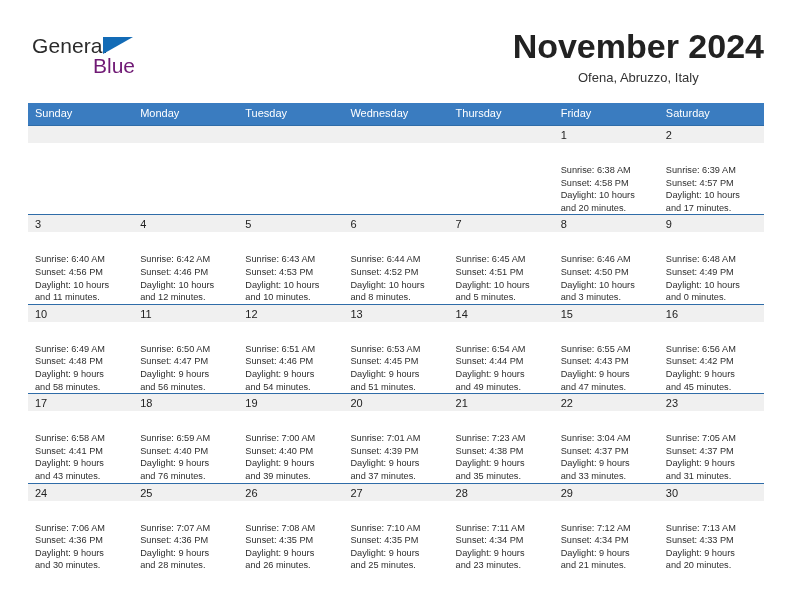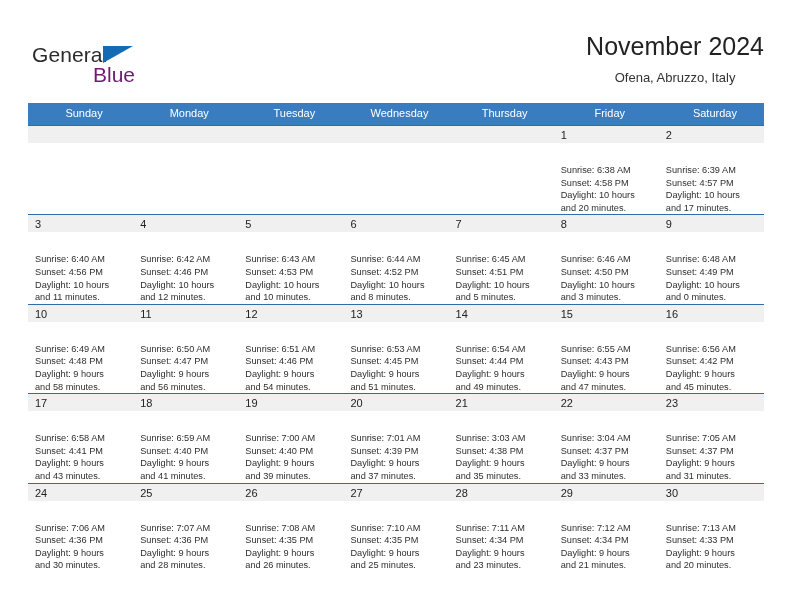--- a/index.html
+++ b/index.html
@@ -24,21 +24,21 @@
   .header {
     position: absolute;
     left: 28px;
     top: 30px;
     right: 28px;
     height: 64px;
   }
   .logo {
     position: absolute;
     left: 4px;
-    top: 13px;
+    top: 4px;
     width: 180px;
     height: 54px;
   }
   .logo-general {
     position: absolute;
     left: 0;
     top: 0;
     font-size: 21px;
     color: #2b2b2b;
     letter-spacing: 0.1px;
@@ -64,23 +64,23 @@
     font-weight: 400;
   }
 
   .title-block {
     position: absolute;
     right: 0;
     top: 0;
     text-align: right;
   }
   .month-title {
-    font-size: 25px;
+    font-size: 34px;
     color: #222222;
-    font-weight: 400;
+    font-weight: 700;
     line-height: 32px;
     white-space: nowrap;
   }
   .location {
     font-size: 13px;
     color: #333333;
     font-weight: 400;
     line-height: 20px;
     margin-top: 6px;
     white-space: nowrap;
@@ -96,21 +96,21 @@
     border-collapse: collapse;
     table-layout: fixed;
   }
   .calendar col { width: 105.14px; }
 
   thead th {
     background: #3a7cc0;
     color: #ffffff;
     font-size: 11px;
     font-weight: 400;
-    text-align: center;
+    text-align: left;
     padding: 4px 0 5px 7px;
     height: 20px;
     line-height: 13px;
     border: none;
   }
 
   tbody td {
     vertical-align: top;
     padding: 0;
     height: 88px;
@@ -358,21 +358,21 @@
               <div>Daylight: 9 hours</div>
               <div>and 43 minutes.</div>
             </div>
           </td>
           <td>
             <div class="daynum">18</div>
             <div class="info">
               <div>Sunrise: 6:59 AM</div>
               <div>Sunset: 4:40 PM</div>
               <div>Daylight: 9 hours</div>
-              <div>and 41 minutes.</div>
+              <div>and 76 minutes.</div>
             </div>
           </td>
           <td>
             <div class="daynum">19</div>
             <div class="info">
               <div>Sunrise: 7:00 AM</div>
               <div>Sunset: 4:40 PM</div>
               <div>Daylight: 9 hours</div>
               <div>and 39 minutes.</div>
             </div>
@@ -382,21 +382,21 @@
             <div class="info">
               <div>Sunrise: 7:01 AM</div>
               <div>Sunset: 4:39 PM</div>
               <div>Daylight: 9 hours</div>
               <div>and 37 minutes.</div>
             </div>
           </td>
           <td>
             <div class="daynum">21</div>
             <div class="info">
-              <div>Sunrise: 3:03 AM</div>
+              <div>Sunrise: 7:23 AM</div>
               <div>Sunset: 4:38 PM</div>
               <div>Daylight: 9 hours</div>
               <div>and 35 minutes.</div>
             </div>
           </td>
           <td>
             <div class="daynum">22</div>
             <div class="info">
               <div>Sunrise: 3:04 AM</div>
               <div>Sunset: 4:37 PM</div>

